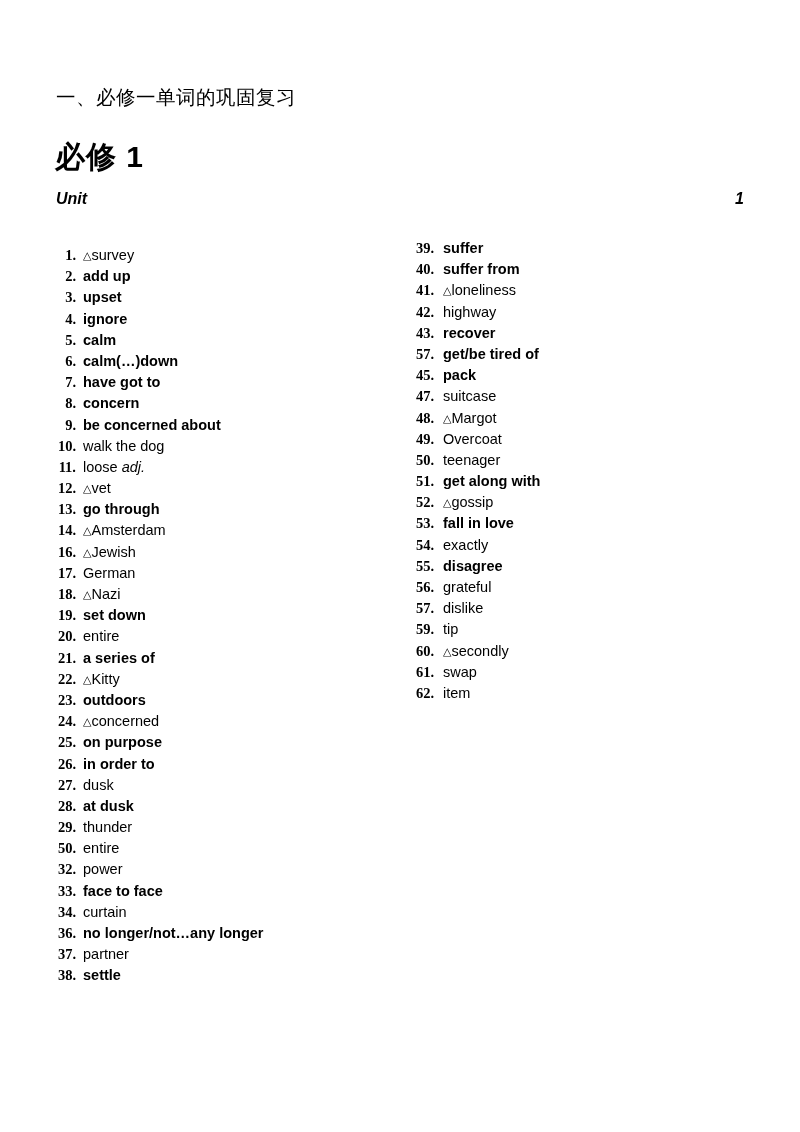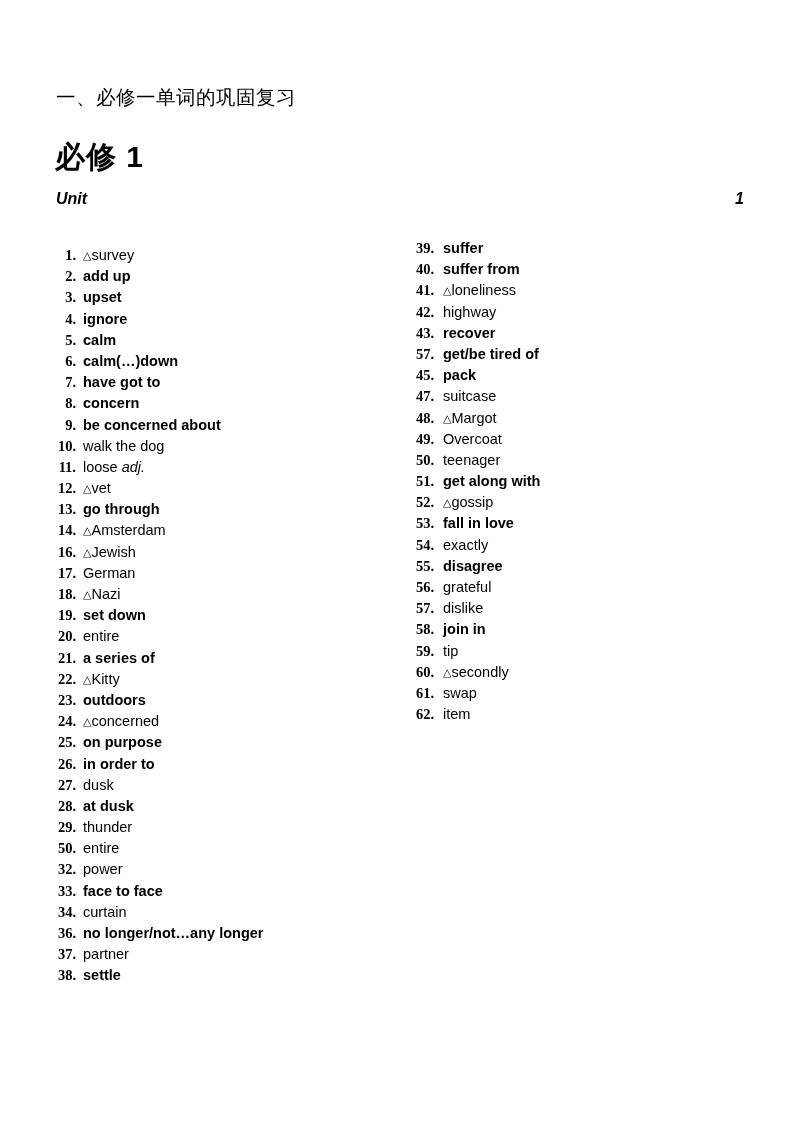--- a/index.html
+++ b/index.html
@@ -351,24 +351,20 @@
         <span class="term"><span>disagree</span></span>
       </div>
       <div class="word-item">
         <span class="num">56.</span>
         <span class="term"><span>grateful</span></span>
       </div>
       <div class="word-item">
         <span class="num">57.</span>
         <span class="term"><span>dislike</span></span>
       </div>
-      <div class="word-item bold">
-        <span class="num">58.</span>
-        <span class="term"><span>join in</span></span>
-      </div>
       <div class="word-item">
         <span class="num">59.</span>
         <span class="term"><span>tip</span></span>
       </div>
       <div class="word-item">
         <span class="num">60.</span>
         <span class="term"><span class="tri">△</span><span>secondly</span></span>
       </div>
       <div class="word-item">
         <span class="num">61.</span>

